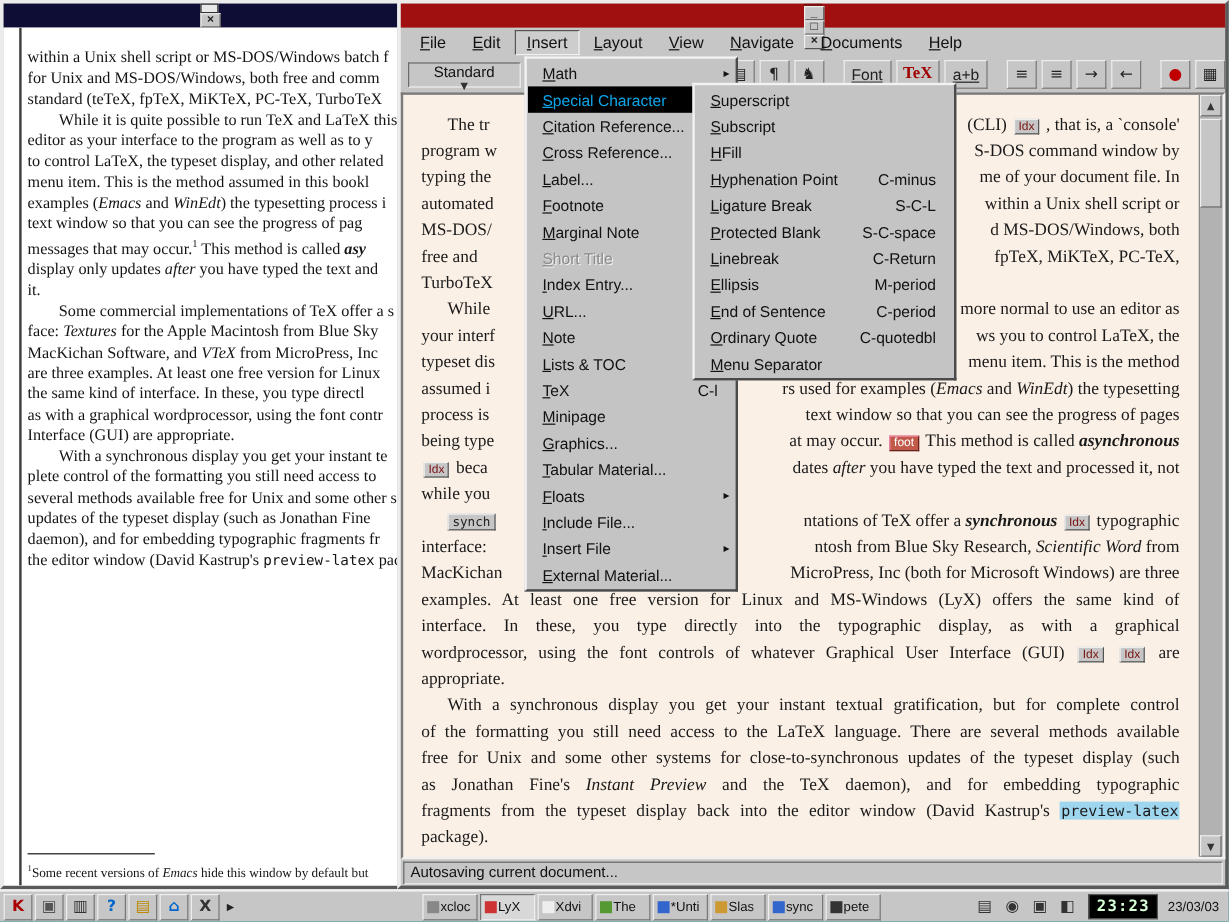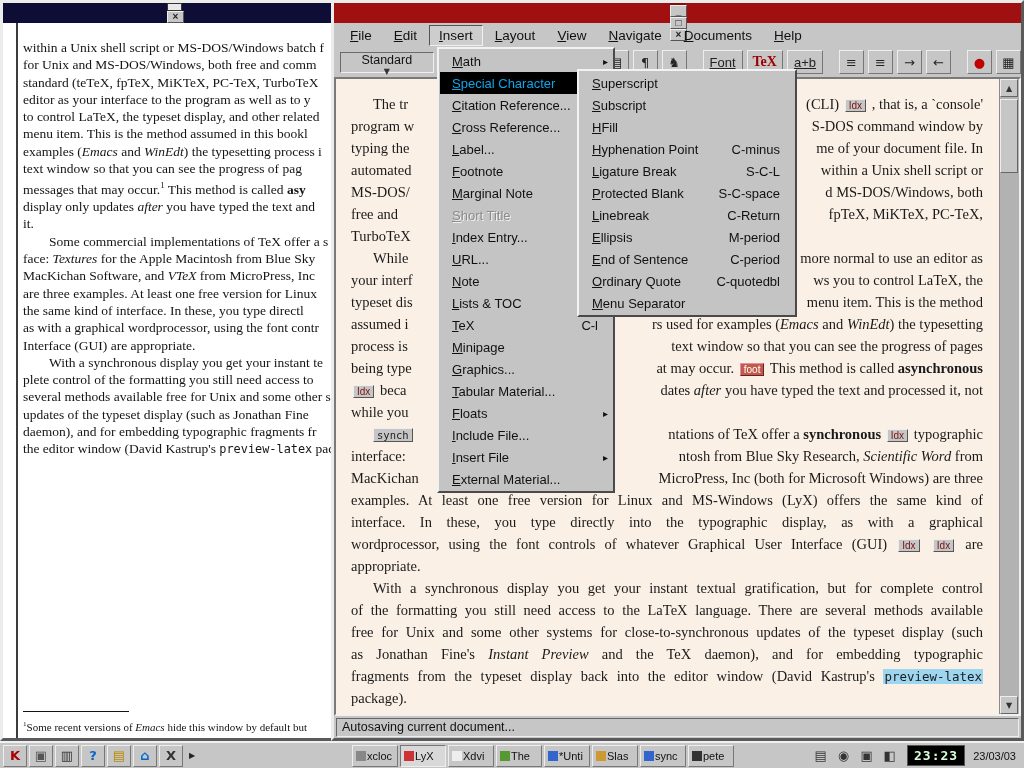--- a/index.html
+++ b/index.html
@@ -40,21 +40,21 @@
   .tb.tex{padding:0 5px;color:#a00000;font-family:"Liberation Serif",serif;font-weight:bold;font-size:14px;}
   .tb.red{color:#c00000;}
   .tb.gap{margin-left:12px;}
   .lyx-content{position:absolute;left:0;right:0;top:74px;bottom:22px;border:2px solid;border-color:#7a7a7a #f0f0f0 #f0f0f0 #7a7a7a;background:#faf0e6;overflow:hidden;}
   #lyx-doc{position:absolute;left:3px;right:24px;top:0;bottom:0;padding:14px 12px 0 12px;overflow:hidden;font:14.5px/22px "Liberation Serif",serif;color:#1a1a1a;}
   .docline{height:22px;overflow:hidden;}
   .docline.ind{padding-left:22px;}
   .docline.just{text-align:justify;text-align-last:justify;}
   .docline.split{display:flex;justify-content:space-between;white-space:pre;}
   .s-i{font-style:italic;}
-  .s-bi{font-weight:bold;}
+  .s-bi{font-style:italic;font-weight:bold;}
   .s-sup{vertical-align:super;font-size:65%;}
   .s-sc{font-variant:small-caps;}
   .s-tt{font-family:"DejaVu Sans Mono",monospace;font-size:88%;}
   .s-hl{font-family:"DejaVu Sans Mono",monospace;font-size:86%;background:#9ed6f0;padding:0 1px;}
   .s-idx{font-family:"Liberation Sans",sans-serif;font-size:10px;background:#c6c6c6;color:#7a1010;border:1px solid;border-color:#eee #555 #555 #eee;padding:0 3px;margin:0 2px;}
   .s-foot{font-family:"Liberation Sans",sans-serif;font-size:10px;background:#c25a4a;color:#fff;border:1px solid;border-color:#e8a #622 #622 #e8a;padding:0 3px;margin:0 2px;}
   .s-inset{font-family:"DejaVu Sans Mono",monospace;font-size:10.5px;background:#c6c6c6;color:#222;border:1px solid;border-color:#eee #555 #555 #eee;padding:0 3px;margin-right:2px;}
   .vscroll{position:absolute;right:0;top:0;bottom:0;width:19px;background:#b2b2b2;border-left:1px solid #8a8a8a;}
   .sb-btn{position:absolute;left:0;width:18px;height:18px;background:#c6c6c6;border:1px solid;border-color:#eee #666 #666 #eee;display:flex;align-items:center;justify-content:center;font-size:8px;color:#333;box-sizing:border-box;font-family:"DejaVu Sans",sans-serif;}
   .sb-btn.up{top:0;}
@@ -98,20 +98,21 @@
     <span class="appicon"></span>
     <span class="tbar-text">Xdvi: file:synchro</span>
     <span class="wbtn">×</span>
   </div>
   <div class="xdvi-content">
     <div class="xdvi-rule"></div>
     <div id="xdvi-text">
         <div class="xline"><span>within a Unix shell script or MS-DOS/Windows batch f</span></div>
         <div class="xline"><span>for Unix and MS-DOS/Windows, both free and comm</span></div>
         <div class="xline"><span>standard (teTeX, fpTeX, MiKTeX, PC-TeX, TurboTeX</span></div>
+        <div class="xline ind"><span>While it is quite possible to run TeX and LaTeX this</span></div>
         <div class="xline"><span>editor as your interface to the program as well as to y</span></div>
         <div class="xline"><span>to control LaTeX, the typeset display, and other related</span></div>
         <div class="xline"><span>menu item. This is the method assumed in this bookl</span></div>
         <div class="xline"><span>examples (</span><span class="s-i">Emacs</span><span> and </span><span class="s-i">WinEdt</span><span>) the typesetting process i</span></div>
         <div class="xline"><span>text window so that you can see the progress of pag</span></div>
         <div class="xline"><span>messages that may occur.</span><span class="s-sup">1</span><span> This method is called </span><span class="s-bi">asy</span></div>
         <div class="xline"><span>display only updates </span><span class="s-i">after</span><span> you have typed the text and</span></div>
         <div class="xline"><span>it.</span></div>
         <div class="xline ind"><span>Some commercial implementations of TeX offer a s</span></div>
         <div class="xline"><span>face: </span><span class="s-i">Textures</span><span> for the Apple Macintosh from Blue Sky</span></div>

